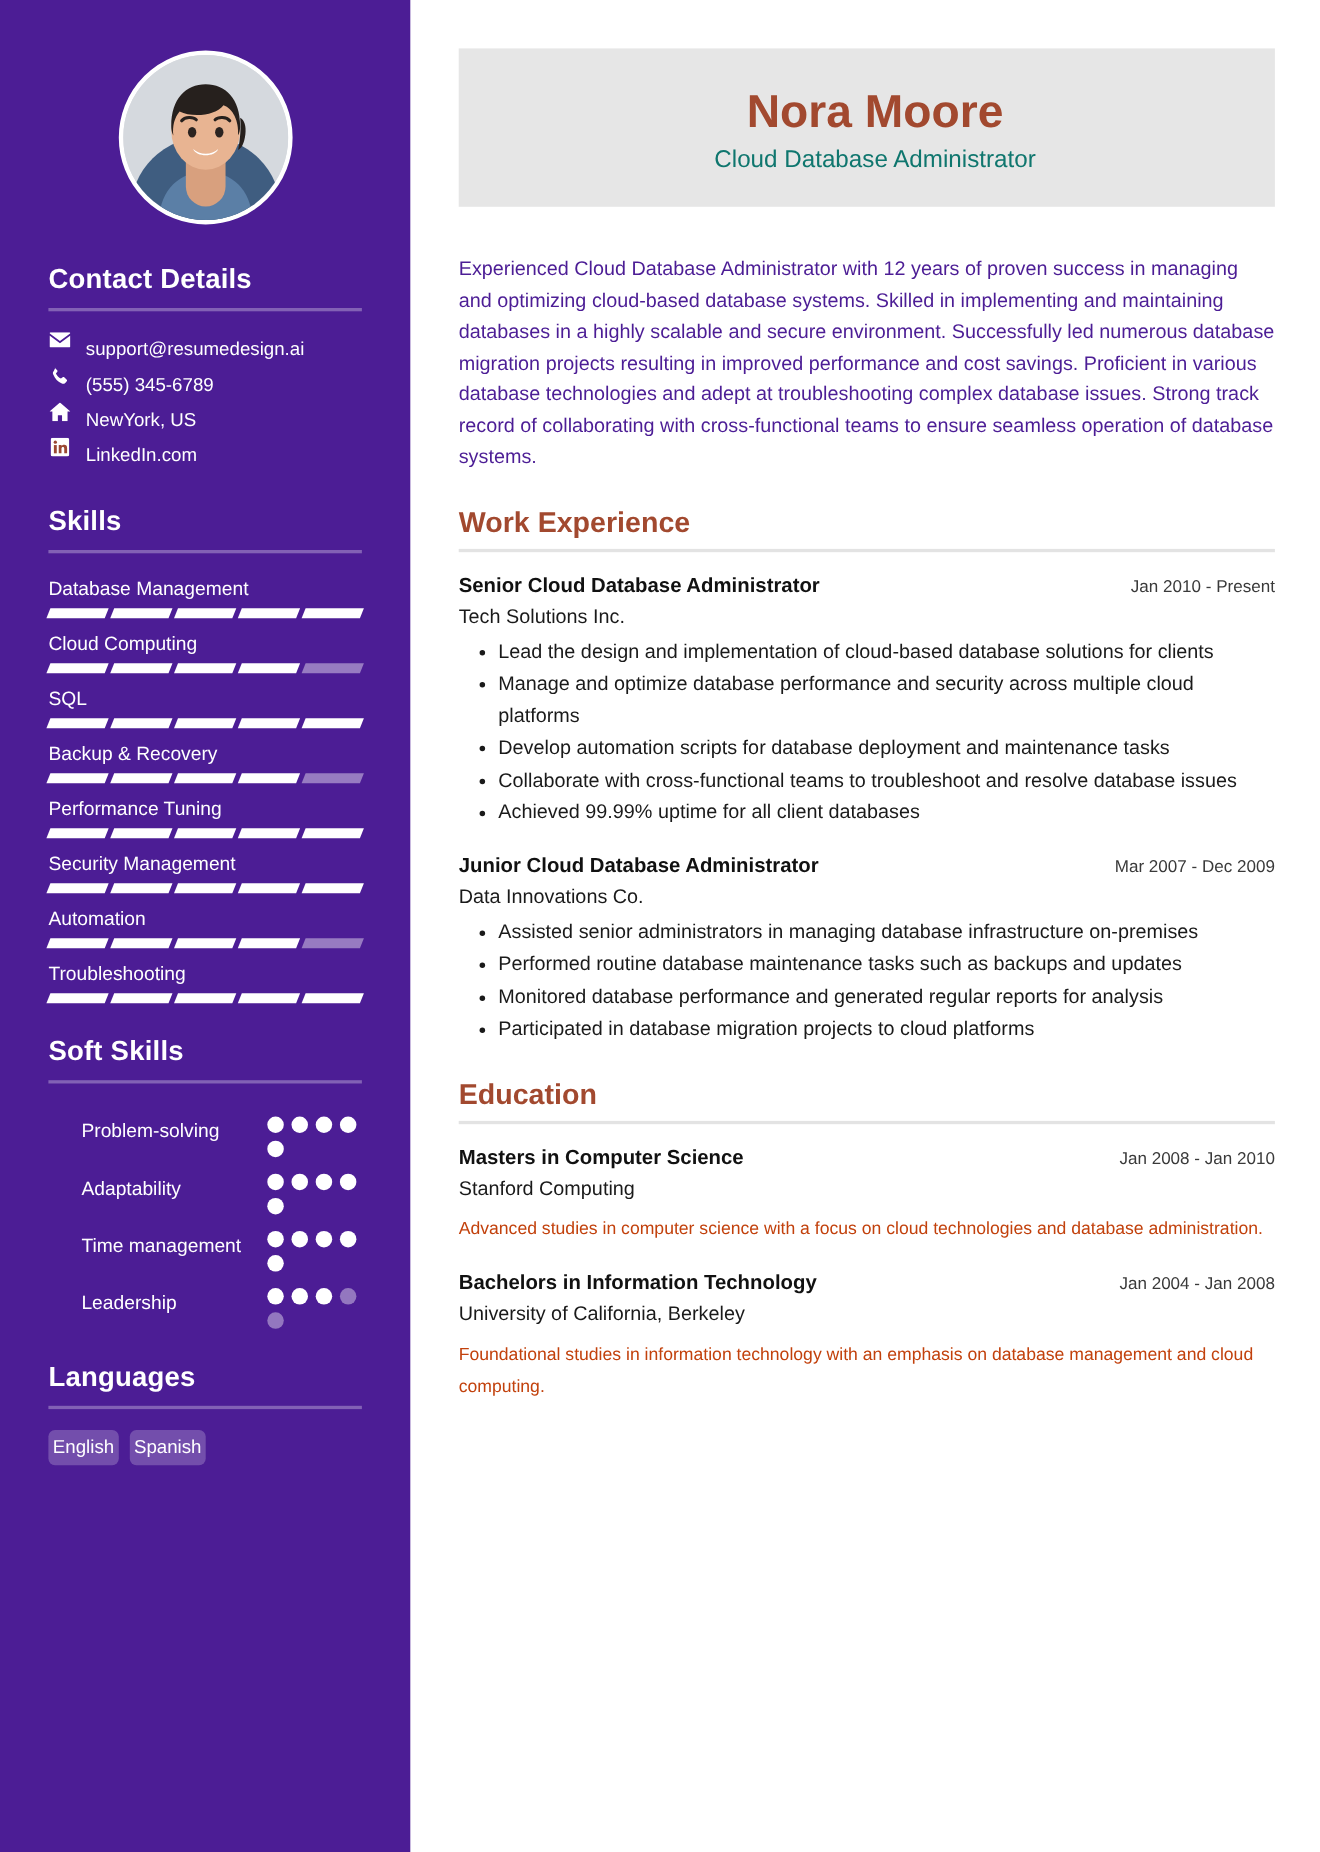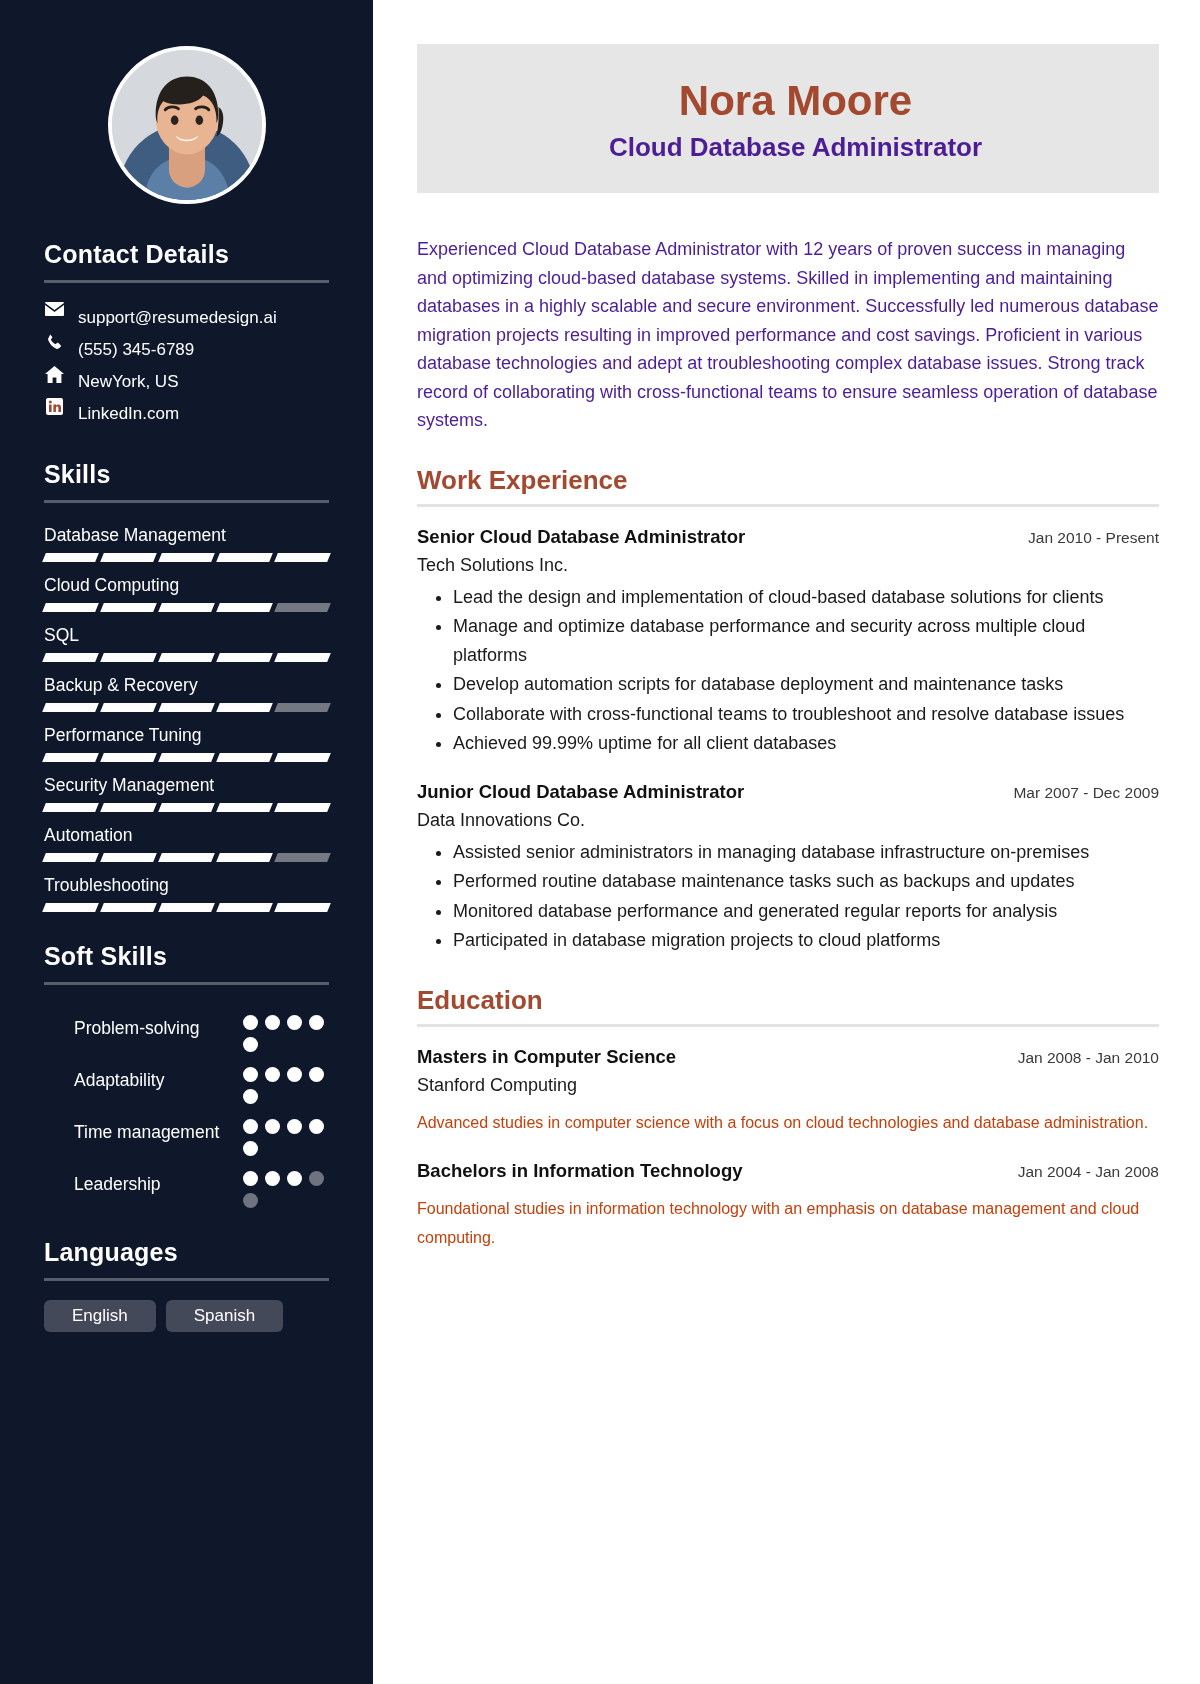--- a/index.html
+++ b/index.html
@@ -15,21 +15,21 @@
     display: flex;
     background: #ffffff;
     position: relative;
     overflow: hidden;
   }
 
   
   .sidebar {
     width: 373px;
     min-width: 373px;
-    background: #0f172a;
+    background: #4c1d95;
     padding: 46px 44px 40px 44px;
     color: #ffffff;
   }
   .avatar-wrap {
     display: flex;
     justify-content: center;
     margin-bottom: 36px;
   }
   .avatar {
     width: 158px;
@@ -125,21 +125,21 @@
     background: #ffffff;
   }
   .dot.off { background: rgba(255,255,255,.40); }
 
   
   .lang-wrap { display: flex; flex-wrap: wrap; gap: 10px; }
   .lang-chip {
     background: rgba(255,255,255,.22);
     color: #ffffff;
     font-size: 17px;
-    padding: 6px 28px;
+    padding: 6px 4px;
     border-radius: 6px;
   }
 
   
   .main {
     flex: 1;
     padding: 44px 41px 40px 44px;
   }
   .namecard {
     background: #E6E6E6;
@@ -148,23 +148,23 @@
     margin-bottom: 42px;
   }
   .name {
     font-size: 42px;
     font-weight: bold;
     color: #A2492F;
     line-height: 1.1;
     margin-bottom: 8px;
   }
   .job-title {
-    font-size: 26px;
-    color: #4c1d95;
-    font-weight: bold;
+    font-size: 22px;
+    color: #0f766e;
+    font-weight: normal;
   }
 
   .summary {
     font-size: 18px;
     line-height: 28.5px;
     color: #4c1d95;
     margin-bottom: 30px;
   }
 
   .sec-heading {
@@ -472,19 +472,20 @@
               <div class="entry-date">Jan 2008 - Jan 2010</div>
             </div>
             <div class="entry-org">Stanford Computing</div>
             <div class="entry-desc">Advanced studies in computer science with a focus on cloud technologies and database administration.</div>
           </div>
           <div class="entry">
             <div class="entry-head">
               <div class="entry-role">Bachelors in Information Technology</div>
               <div class="entry-date">Jan 2004 - Jan 2008</div>
             </div>
+            <div class="entry-org">University of California, Berkeley</div>
             <div class="entry-desc">Foundational studies in information technology with an emphasis on database management and cloud computing.</div>
           </div>
         </div>
     </section>
 
   </main>
 </div>
 
 </body></html>

